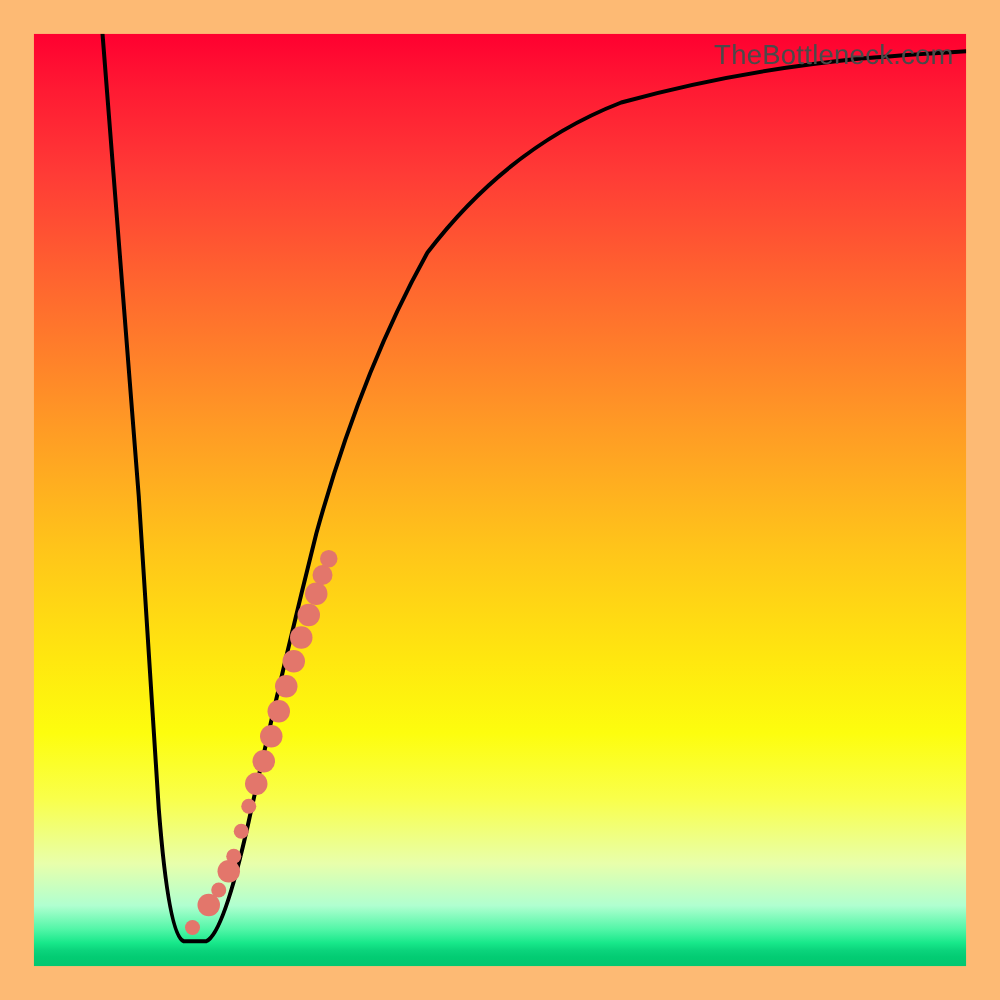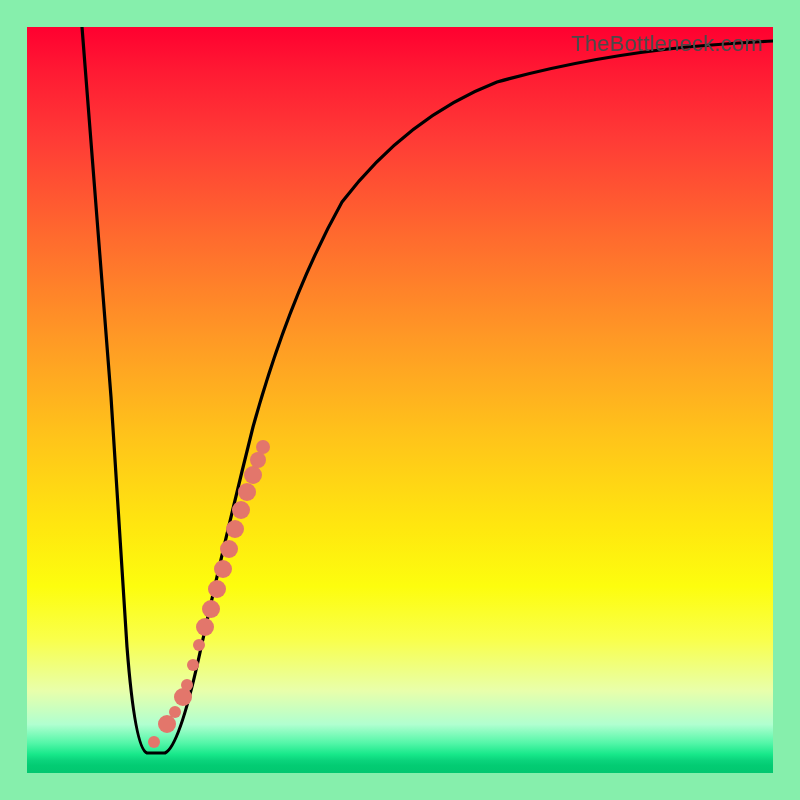--- a/index.html
+++ b/index.html
@@ -7,21 +7,21 @@
     padding: 0;
     width: 800px;
     height: 800px;
     overflow: hidden;
     background: #000;
     font-family: Arial, Helvetica, sans-serif;
   }
   .frame {
     position: absolute;
     inset: 0;
-    background: #86efac;
+    background: #fdba74;
   }
   .plot {
     position: absolute;
     left: 27px;
     top: 27px;
     width: 746px;
     height: 746px;
     overflow: hidden;
   }
   .gradient {

